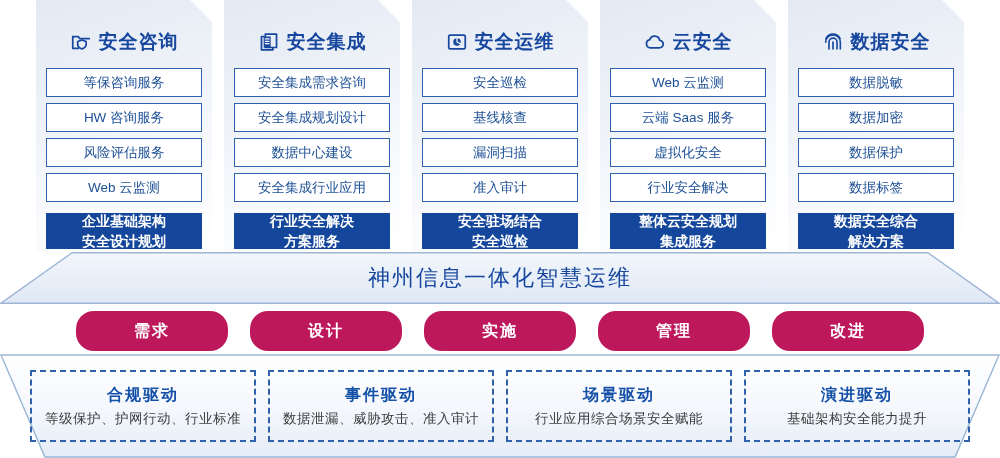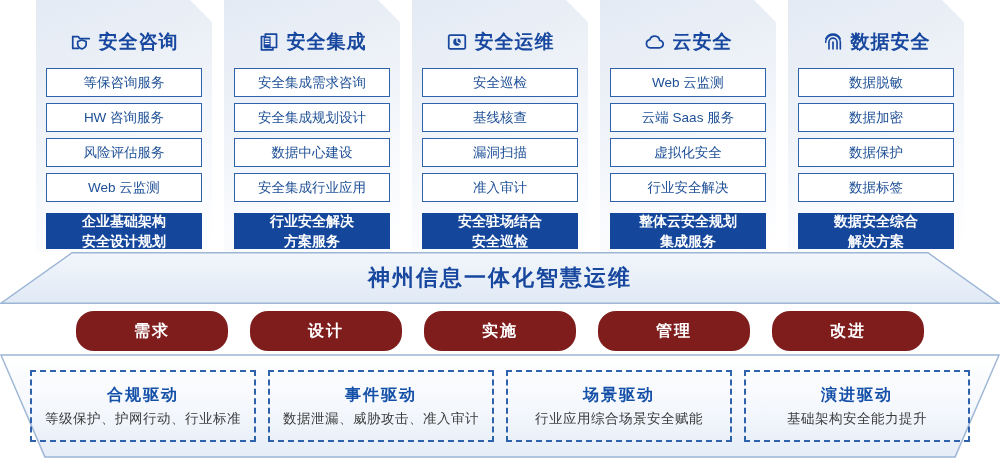--- a/index.html
+++ b/index.html
@@ -69,33 +69,33 @@
   }
   .banner-edge {
     position: absolute; left: 0; top: 252px;
     width: 1000px; height: 52px;
     pointer-events: none;
   }
   .banner-text {
     position: absolute; left: 0; top: 252px;
     width: 1000px; height: 52px;
     display: flex; align-items: center; justify-content: center;
-    font-size: 22px; font-weight: 700; color: #17479e; letter-spacing: 2px;
+    font-size: 22px; font-weight: 400; color: #17479e; letter-spacing: 2px;
   }
 
   
   .phases {
     position: absolute; left: 0; top: 311px;
     width: 1000px; height: 36px;
     display: flex; justify-content: center; gap: 22px;
   }
   .phase {
     width: 152px; height: 40px;
     border-radius: 18px;
-    background: #7f1d1d;
+    background: #be185d;
     color: #fff;
     font-size: 16px; font-weight: 700; letter-spacing: 2px;
     display: flex; align-items: center; justify-content: center;
   }
 
   
   .drivers-shell {
     position: absolute; left: 0; top: 354px;
     width: 1000px; height: 104px;
     background: linear-gradient(180deg, #ffffff 0%, #f4f7fc 55%, #e4ecf7 100%);

